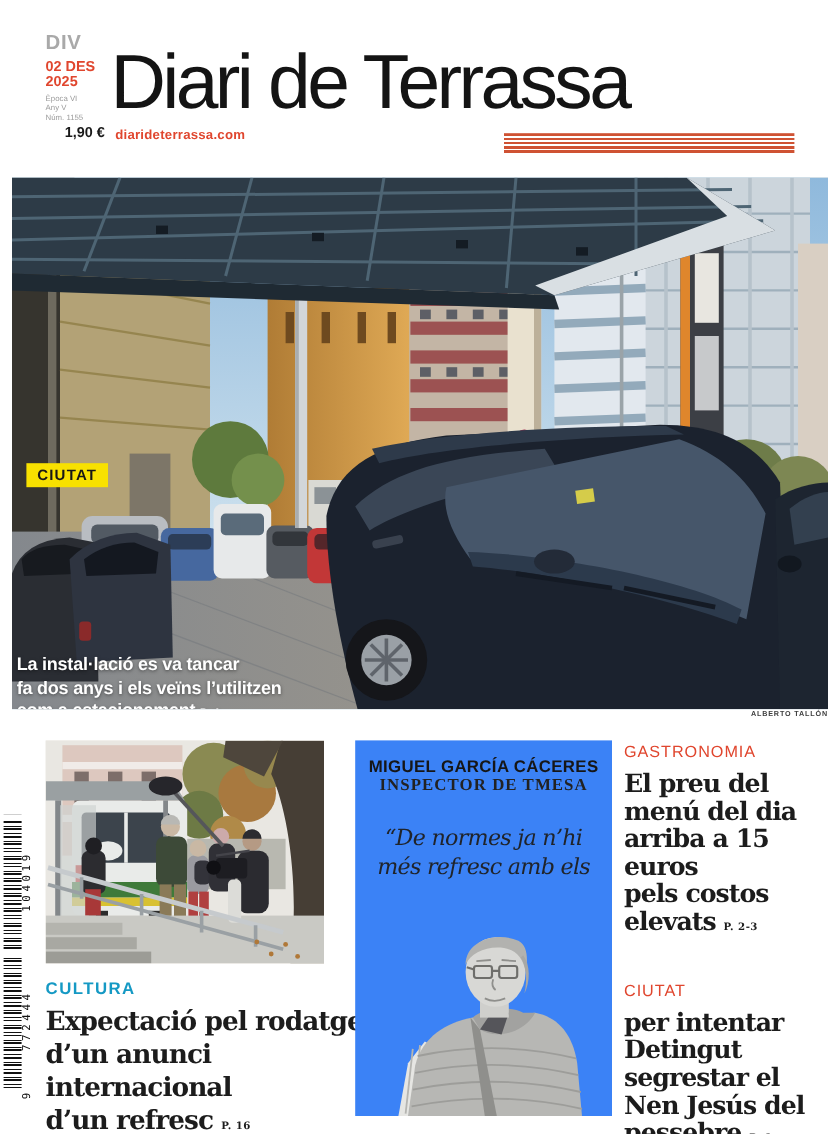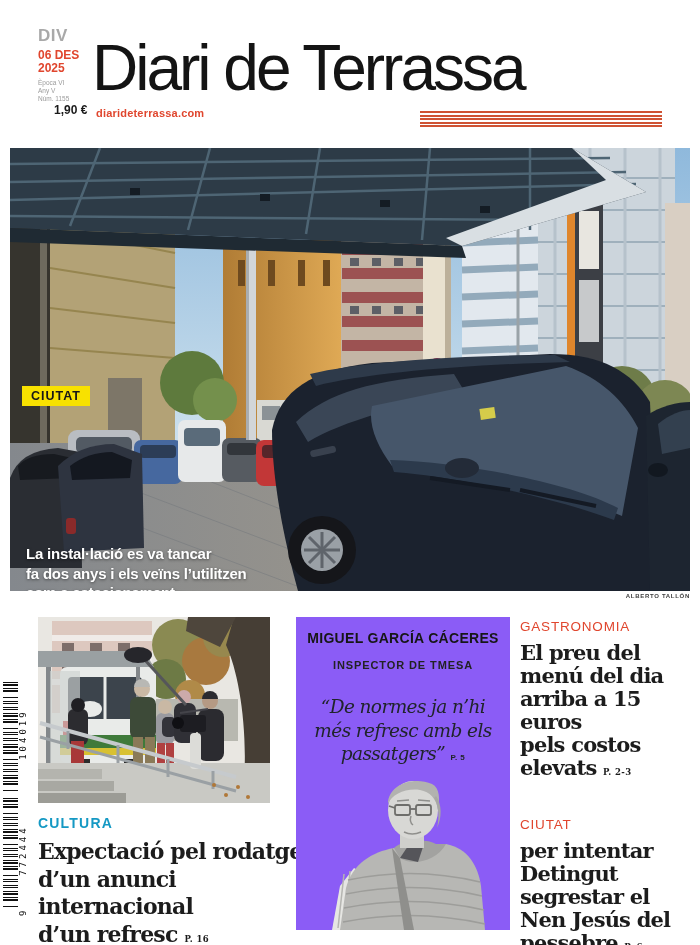--- a/index.html
+++ b/index.html
@@ -23,21 +23,21 @@
   .photo-main { position:absolute; left:10px; top:148px; width:680px; height:443px; overflow:hidden; background:#9db8c8; }
   .photo-main svg { display:block; }
 
   .ov-section { position:absolute; left:12px; top:238px; background:#f8e100; color:#171717;
                 font-size:12.5px; font-weight:bold; letter-spacing:1px; padding:3px 9px 3px; }
   .ov-headline { position:absolute; left:12px; top:260px; }
   .hl-block { display:table; background:#f8e100; color:#1c1c1c;
               font-family:"DejaVu Serif", serif; font-weight:bold;
               font-size:37px; line-height:40px; letter-spacing:-1.2px;
               padding:2px 9px 7px 9px; }
-  .ov-subhead { position:absolute; left:16px; top:396px; color:#ffffff; font-weight:bold;
+  .ov-subhead { position:absolute; left:4px; top:396px; color:#ffffff; font-weight:bold;
                 font-size:15px; line-height:19.5px; letter-spacing:-.2px;
                 text-shadow:0 1px 3px rgba(0,0,0,.5); }
   .pref { font-size:9px; font-weight:bold; letter-spacing:.4px; }
   .credit { position:absolute; right:10px; top:593px; font-size:6px; font-weight:bold;
             color:#3e3e3e; letter-spacing:.7px; }
 
   
   .barcode { position:absolute; left:2px; top:648px; width:26px; height:268px; }
   .barcode-inner { position:absolute; width:268px; height:26px;
                    transform:translate(-121px,121px) rotate(-90deg);
@@ -51,43 +51,43 @@
   
   .photo-culture { position:absolute; left:38px; top:617px; width:232px; height:186px; overflow:hidden; background:#e9e7e2; }
   .culture-label { position:absolute; left:38px; top:815px; color:#1599c4; font-size:14px; font-weight:bold; letter-spacing:1.2px; }
   .culture-headline { position:absolute; left:38px; top:838px; width:266px;
                       font-family:"DejaVu Serif", serif; font-weight:bold;
                       font-size:22px; line-height:27.5px; letter-spacing:-.8px; color:#1c1c1c; }
   .culture-headline .pref { font-size:8.5px; }
 
   
   .panel { position:absolute; left:296px; top:617px; width:214px; height:313px;
-           background:#8b5cf6; text-align:center; }
+           background:#3b82f6; text-align:center; }
   .iv-name { margin-top:13px; font-size:14px; font-weight:bold; letter-spacing:.3px; color:#161616; }
-  .iv-role { margin-top:13px; font-size:11px; font-weight:bold; letter-spacing:.9px; color:#222; }
+  .iv-role { margin-top:1px; font-size:14px; font-weight:bold; letter-spacing:.9px; color:#222;font-family:Liberation Serif, serif; }
   .iv-quote { margin-top:24px; font-family:"DejaVu Serif", serif; font-style:italic;
               font-size:18.5px; line-height:23.5px; letter-spacing:-.6px; color:#20242a; }
   .iv-quote .pref { font-size:8px; font-style:normal; font-family:"Liberation Sans",sans-serif; }
   .panel svg { position:absolute; left:0; bottom:0; }
 
   
   .right-col { position:absolute; left:520px; top:619px; width:176px; }
   .sec-red { color:#e0462e; font-size:13.5px; font-weight:normal; letter-spacing:.8px; }
   .rc-headline { margin-top:7px; font-family:"DejaVu Serif", serif; font-weight:bold;
                  font-size:21px; line-height:23px; letter-spacing:-.8px; color:#1c1c1c; }
   .rc-headline .pref { font-size:8.5px; }
   .rc-gap { margin-top:33px; }
 </style>
 </head>
 <body>
 
 <div class="mast-left">
   <div class="mast-day">DIV</div>
   <div class="mast-date">
-    <div>06 DES</div>
+    <div>02 DES</div>
     <div>2025</div>
   </div>
   <div class="mast-meta">
     <div>Època VI</div>
     <div>Any V</div>
     <div>Núm. 1155</div>
   </div>
 </div>
 <div class="mast-price">1,90 €</div>
 <div class="logo">Diari de Terrassa</div>
@@ -479,24 +479,20 @@
     <span class="pref">P. 16</span>
   </div>
 </div>
 
 <div class="panel">
   <div class="iv-name">MIGUEL GARCÍA CÁCERES</div>
   <div class="iv-role">INSPECTOR DE TMESA</div>
   <div class="iv-quote">
     <div>“De normes ja n’hi</div>
     <div>més refresc amb els</div>
-    <div>
-      <span>passatgers”</span>
-      <span class="pref">P. 5</span>
-    </div>
   </div>
   <svg width="214" height="160" viewBox="0 0 214 160">
     <g>
       <polygon points="36,160 44,116 58,98 72,106 62,160" fill="#e6e6e3"></polygon>
       <g stroke="#b5b5b1" stroke-width="1.5">
         <line x1="48" y1="104" x2="42" y2="158"></line>
           <line x1="54" y1="101" x2="49" y2="158"></line>
         <line x1="60" y1="100" x2="56" y2="158"></line>
           <line x1="66" y1="103" x2="62" y2="158"></line>
       </g>

